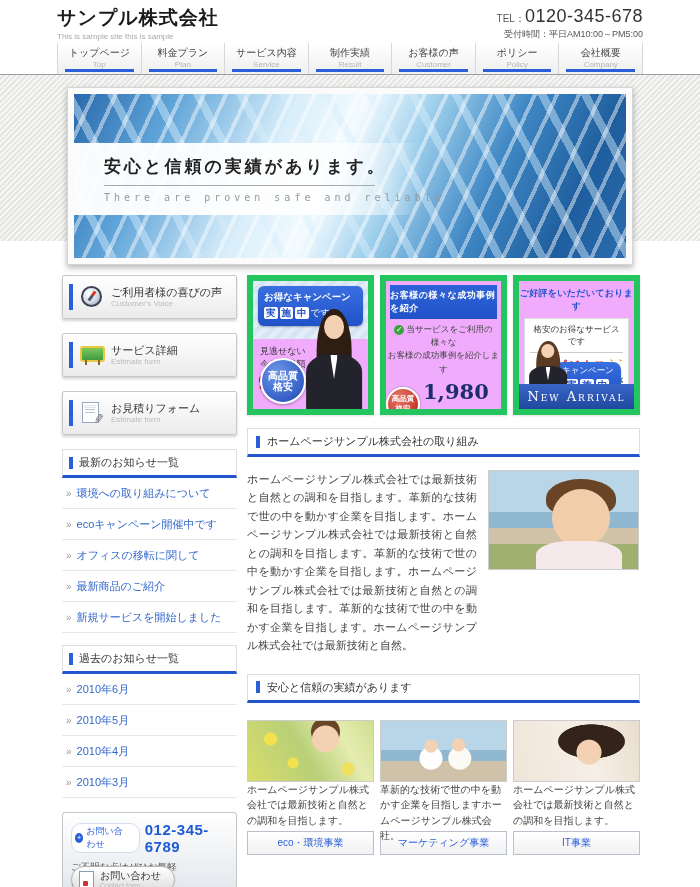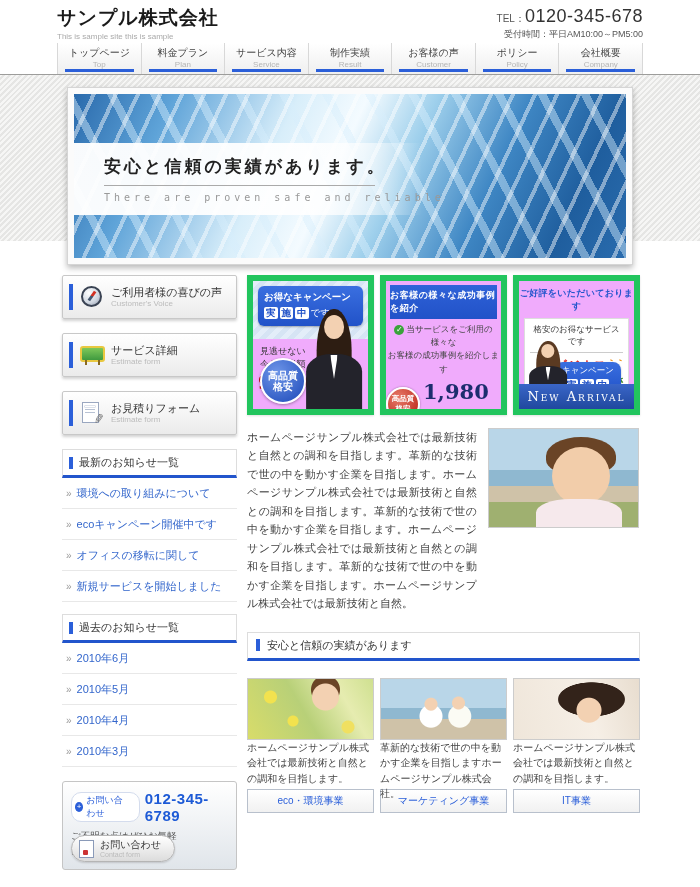--- a/index.html
+++ b/index.html
@@ -276,20 +276,21 @@
       </div>
 
       <div class="side-head" style="margin-top:11px">
         <div class="vbar"></div>
         <div class="side-head-label">最新のお知らせ一覧</div>
       </div>
       <ul class="side-list">
         <li><span class="mk">»</span><a>環境への取り組みについて</a></li>
         <li><span class="mk">»</span><a>ecoキャンペーン開催中です</a></li>
         <li><span class="mk">»</span><a>オフィスの移転に関して</a></li>
+        <li><span class="mk">»</span><a>最新商品のご紹介</a></li>
         <li><span class="mk">»</span><a>新規サービスを開始しました</a></li>
       </ul>
 
       <div class="side-head">
         <div class="vbar"></div>
         <div class="side-head-label">過去のお知らせ一覧</div>
       </div>
       <ul class="side-list">
         <li><span class="mk">»</span><a>2010年6月</a></li>
         <li><span class="mk">»</span><a>2010年5月</a></li>
@@ -385,20 +386,24 @@
               <div class="p-hair long brown"></div>
                 <div class="p-face"></div>
                 <div class="p-body"></div>
                 <div class="p-shirt"></div>
             </div>
           </div>
           <div class="b3-foot">New Arrival</div>
         </div>
       </div>
 
+      <div class="sec-head">
+        <div class="vbar"></div>
+        <div class="sec-head-label">ホームページサンプル株式会社の取り組み</div>
+      </div>
       <div class="sec1-body">
         <div class="sec1-text">ホームページサンプル株式会社では最新技術と自然との調和を目指します。革新的な技術で世の中を動かす企業を目指します。ホームページサンプル株式会社では最新技術と自然との調和を目指します。革新的な技術で世の中を動かす企業を目指します。ホームページサンプル株式会社では最新技術と自然との調和を目指します。革新的な技術で世の中を動かす企業を目指します。ホームページサンプル株式会社では最新技術と自然。</div>
         <div class="sec1-photo">
           <div class="ph-hair"></div>
             <div class="ph-face"></div>
             <div class="ph-shirt"></div>
         </div>
       </div>
 
       <div class="section2">

